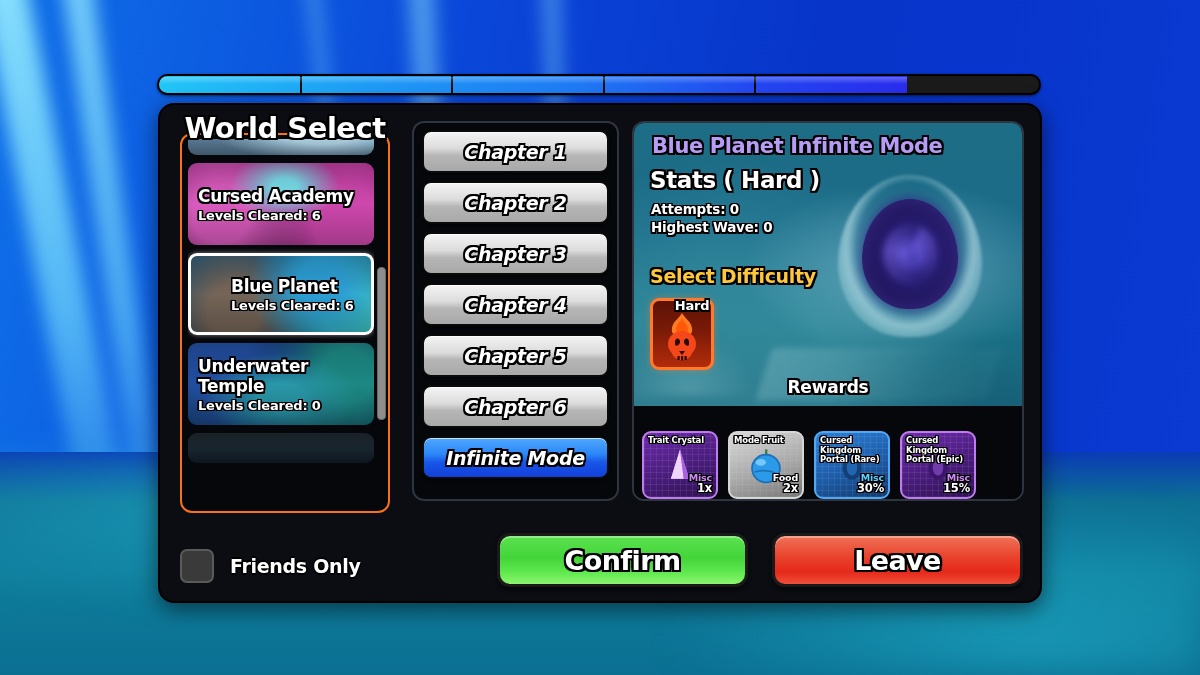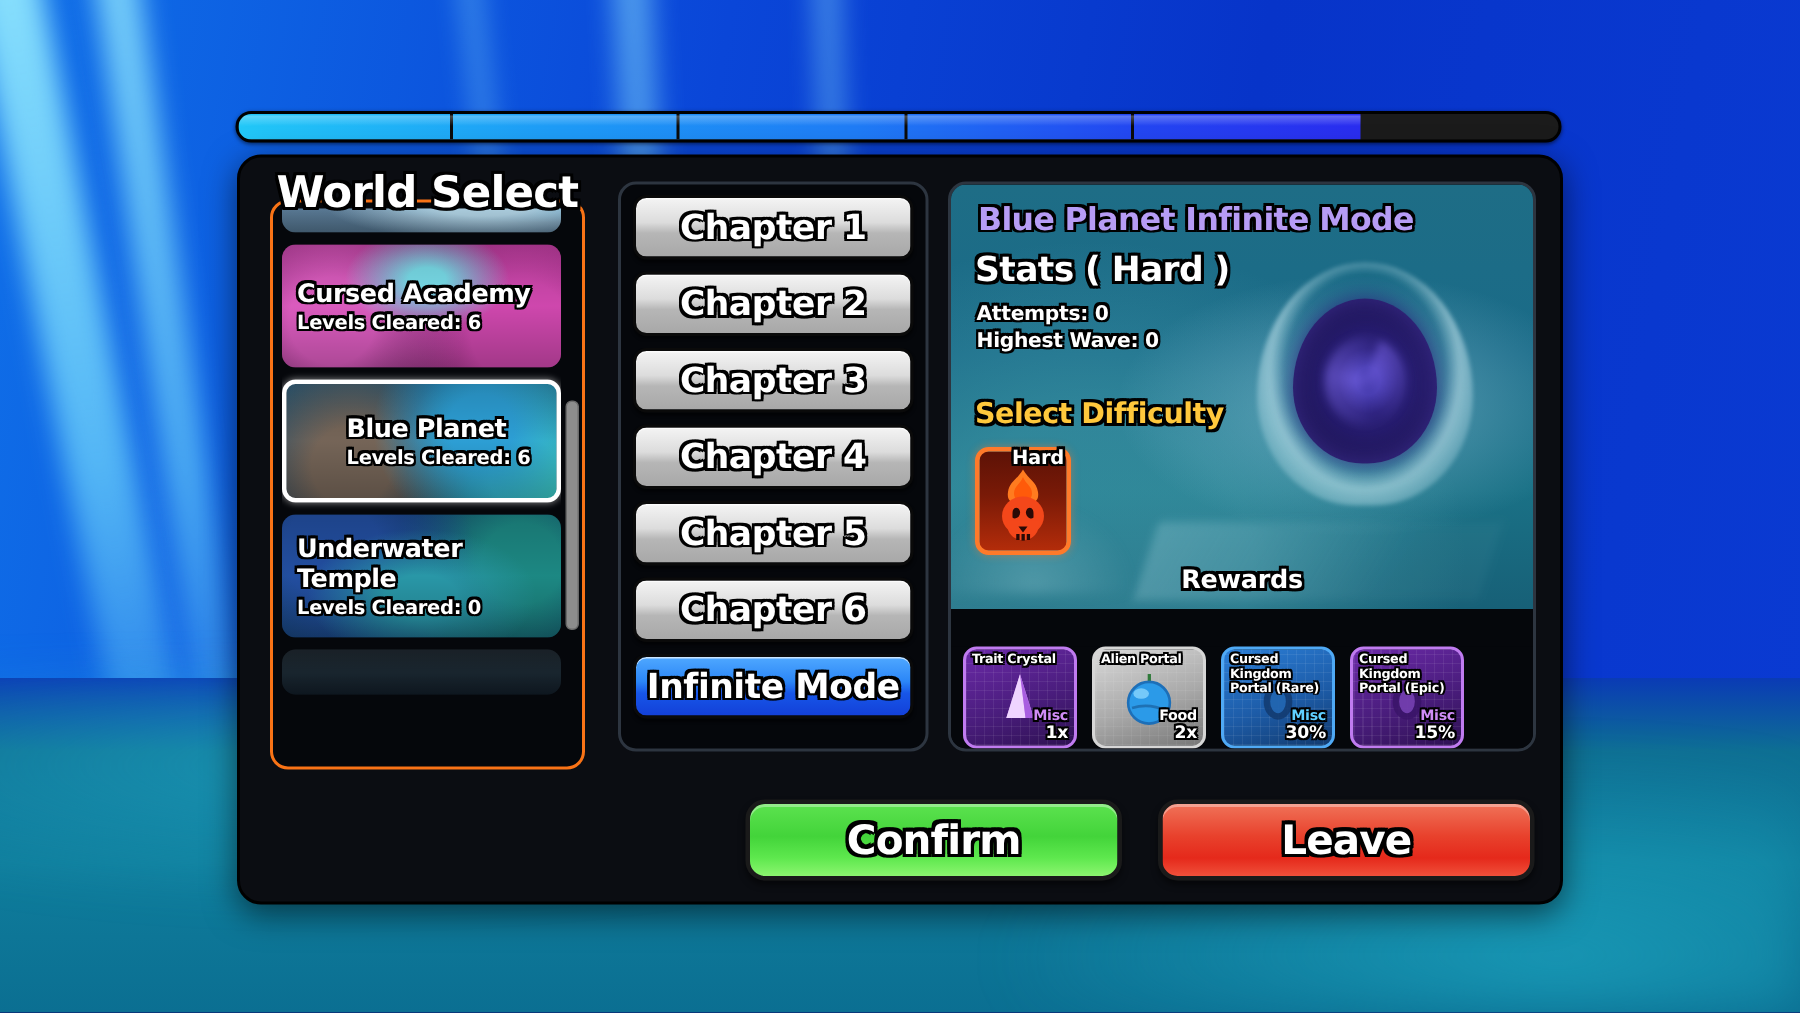--- a/index.html
+++ b/index.html
@@ -182,25 +182,26 @@
     background: #05070b;
     padding: 7px 8px;
   }
   .chapter-btn {
     position: relative;
     display: flex; align-items: center; justify-content: center;
     height: 43px; margin-bottom: 8px;
     border-radius: 9px;
     border: 2px solid #0a0a0a;
     background: linear-gradient(180deg, #f4f4f4 0%, #dcdcdc 42%, #b6b6b6 60%, #a8a8a8 100%);
-    font-size: 23px; font-weight: bold; color: #fff; letter-spacing: -.3px;
+    font-size: 19px; font-weight: bold; color: #fff; letter-spacing: -.3px;
     text-shadow: -1.8px 0 #000,1.8px 0 #000,0 -1.8px #000,0 1.8px #000,
                  -1.8px -1.8px #000,1.8px -1.8px #000,-1.8px 1.8px #000,1.8px 1.8px #000;
     box-shadow: inset 0 1px 0 rgba(255,255,255,.7), 0 2px 2px rgba(0,0,0,.5);
     cursor: pointer;
+    font-style: italic;
   }
   .chapter-btn.active {
     background: linear-gradient(180deg, #4fa8ff 0%, #2b86f7 42%, #1756e8 62%, #1340d8 100%);
   }
   .chapter-btn:last-child { margin-bottom: 0; }
 
   
   #detail-panel {
     position: absolute; left: 472px; top: 16px; width: 392px; height: 380px;
     border: 2px solid #2d3540;
@@ -525,21 +526,21 @@
         <div class="reward-card rc-gray">
           <div class="rc-art">
             <svg viewBox="0 0 46 46" width="40" height="40">
               <rect x="22" y="5" width="2.5" height="8" fill="#2f7a3a"></rect>
               <circle cx="23" cy="27" r="16" fill="#2b9ae8"></circle>
               <circle cx="23" cy="27" r="16" fill="none" stroke="#1d6fb8" stroke-width="2"></circle>
               <ellipse cx="17" cy="20" rx="6" ry="4" fill="#8fd8ff" opacity=".75"></ellipse>
               <path d="M10 31 Q23 27 36 33" stroke="#1a5f9e" stroke-width="2" fill="none" opacity=".7"></path>
             </svg>
           </div>
-          <div class="rc-name">Alien Portal</div>
+          <div class="rc-name">Mode Fruit</div>
           <div class="rc-tag" style="color: rgb(255, 255, 255);">Food</div>
           <div class="rc-qty">2x</div>
         </div>
         <div class="reward-card rc-blue">
           <div class="rc-art">
             <svg viewBox="0 0 46 46" width="40" height="40">
               <ellipse cx="23" cy="26" rx="11" ry="14" fill="#123a6e" opacity=".85"></ellipse>
               <ellipse cx="23" cy="26" rx="6" ry="9" fill="#2b7ed6" opacity=".6"></ellipse>
             </svg>
           </div>
@@ -554,16 +555,20 @@
               <ellipse cx="23" cy="26" rx="6" ry="9" fill="#9a5de0" opacity=".55"></ellipse>
             </svg>
           </div>
           <div class="rc-name">Cursed Kingdom Portal (Epic)</div>
           <div class="rc-tag" style="color: rgb(207, 140, 245);">Misc</div>
           <div class="rc-qty">15%</div>
         </div>
       </div>
   </div>
 
+  <div id="friends-only-row">
+    <div id="friends-only-checkbox"></div>
+    <div id="friends-only-label">Friends Only</div>
+  </div>
 
   <div class="action-btn" id="confirm-button">Confirm</div>
   <div class="action-btn" id="leave-button">Leave</div>
 </div>
 
 </body></html>

